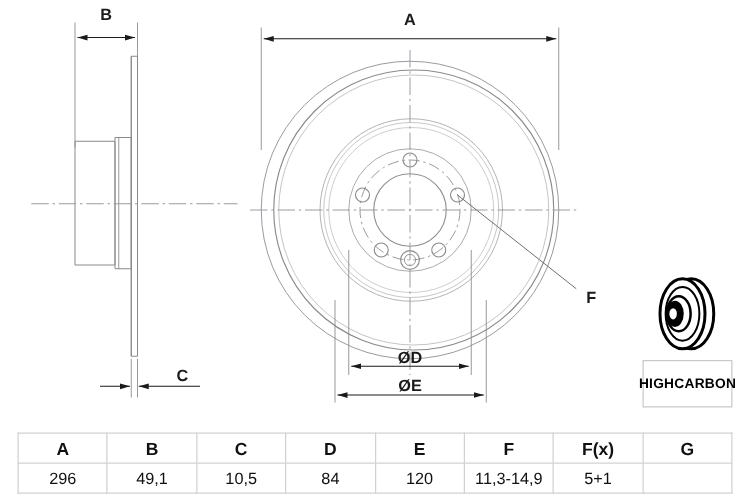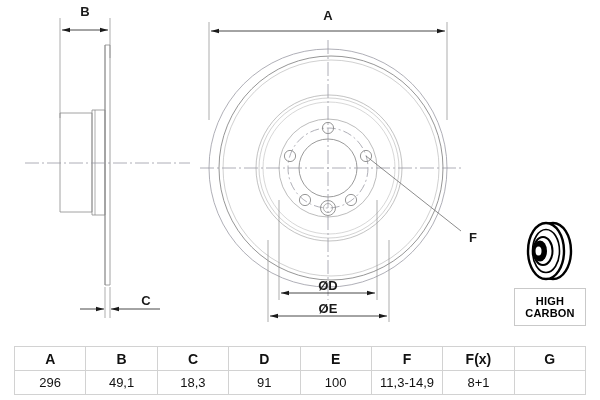--- a/index.html
+++ b/index.html
@@ -40,21 +40,21 @@
   .badge-box {
     position: absolute;
     left: 514px;
     top: 288px;
     width: 72px;
     height: 38px;
     border: 1px solid #c9c9c9;
     background: #ffffff;
     box-sizing: border-box;
     display: flex;
-    flex-direction: column;
+    flex-direction: row;
     align-items: center;
     justify-content: center;
     line-height: 1.12;
   }
   .badge-line {
     font-family: "Liberation Sans", sans-serif;
     font-size: 11px;
     font-weight: 700;
     color: #000000;
     letter-spacing: 0.2px;
@@ -230,23 +230,23 @@
         <th>E</th>
         <th>F</th>
         <th>F(x)</th>
         <th>G</th>
       </tr>
     </thead>
     <tbody>
       <tr>
         <td>296</td>
         <td>49,1</td>
-        <td>18,3</td>
-        <td>91</td>
-        <td>100</td>
+        <td>10,5</td>
+        <td>84</td>
+        <td>120</td>
         <td>11,3-14,9</td>
-        <td>8+1</td>
+        <td>5+1</td>
         <td></td>
       </tr>
     </tbody>
   </table>
 
 </div>
 
 </body></html>

